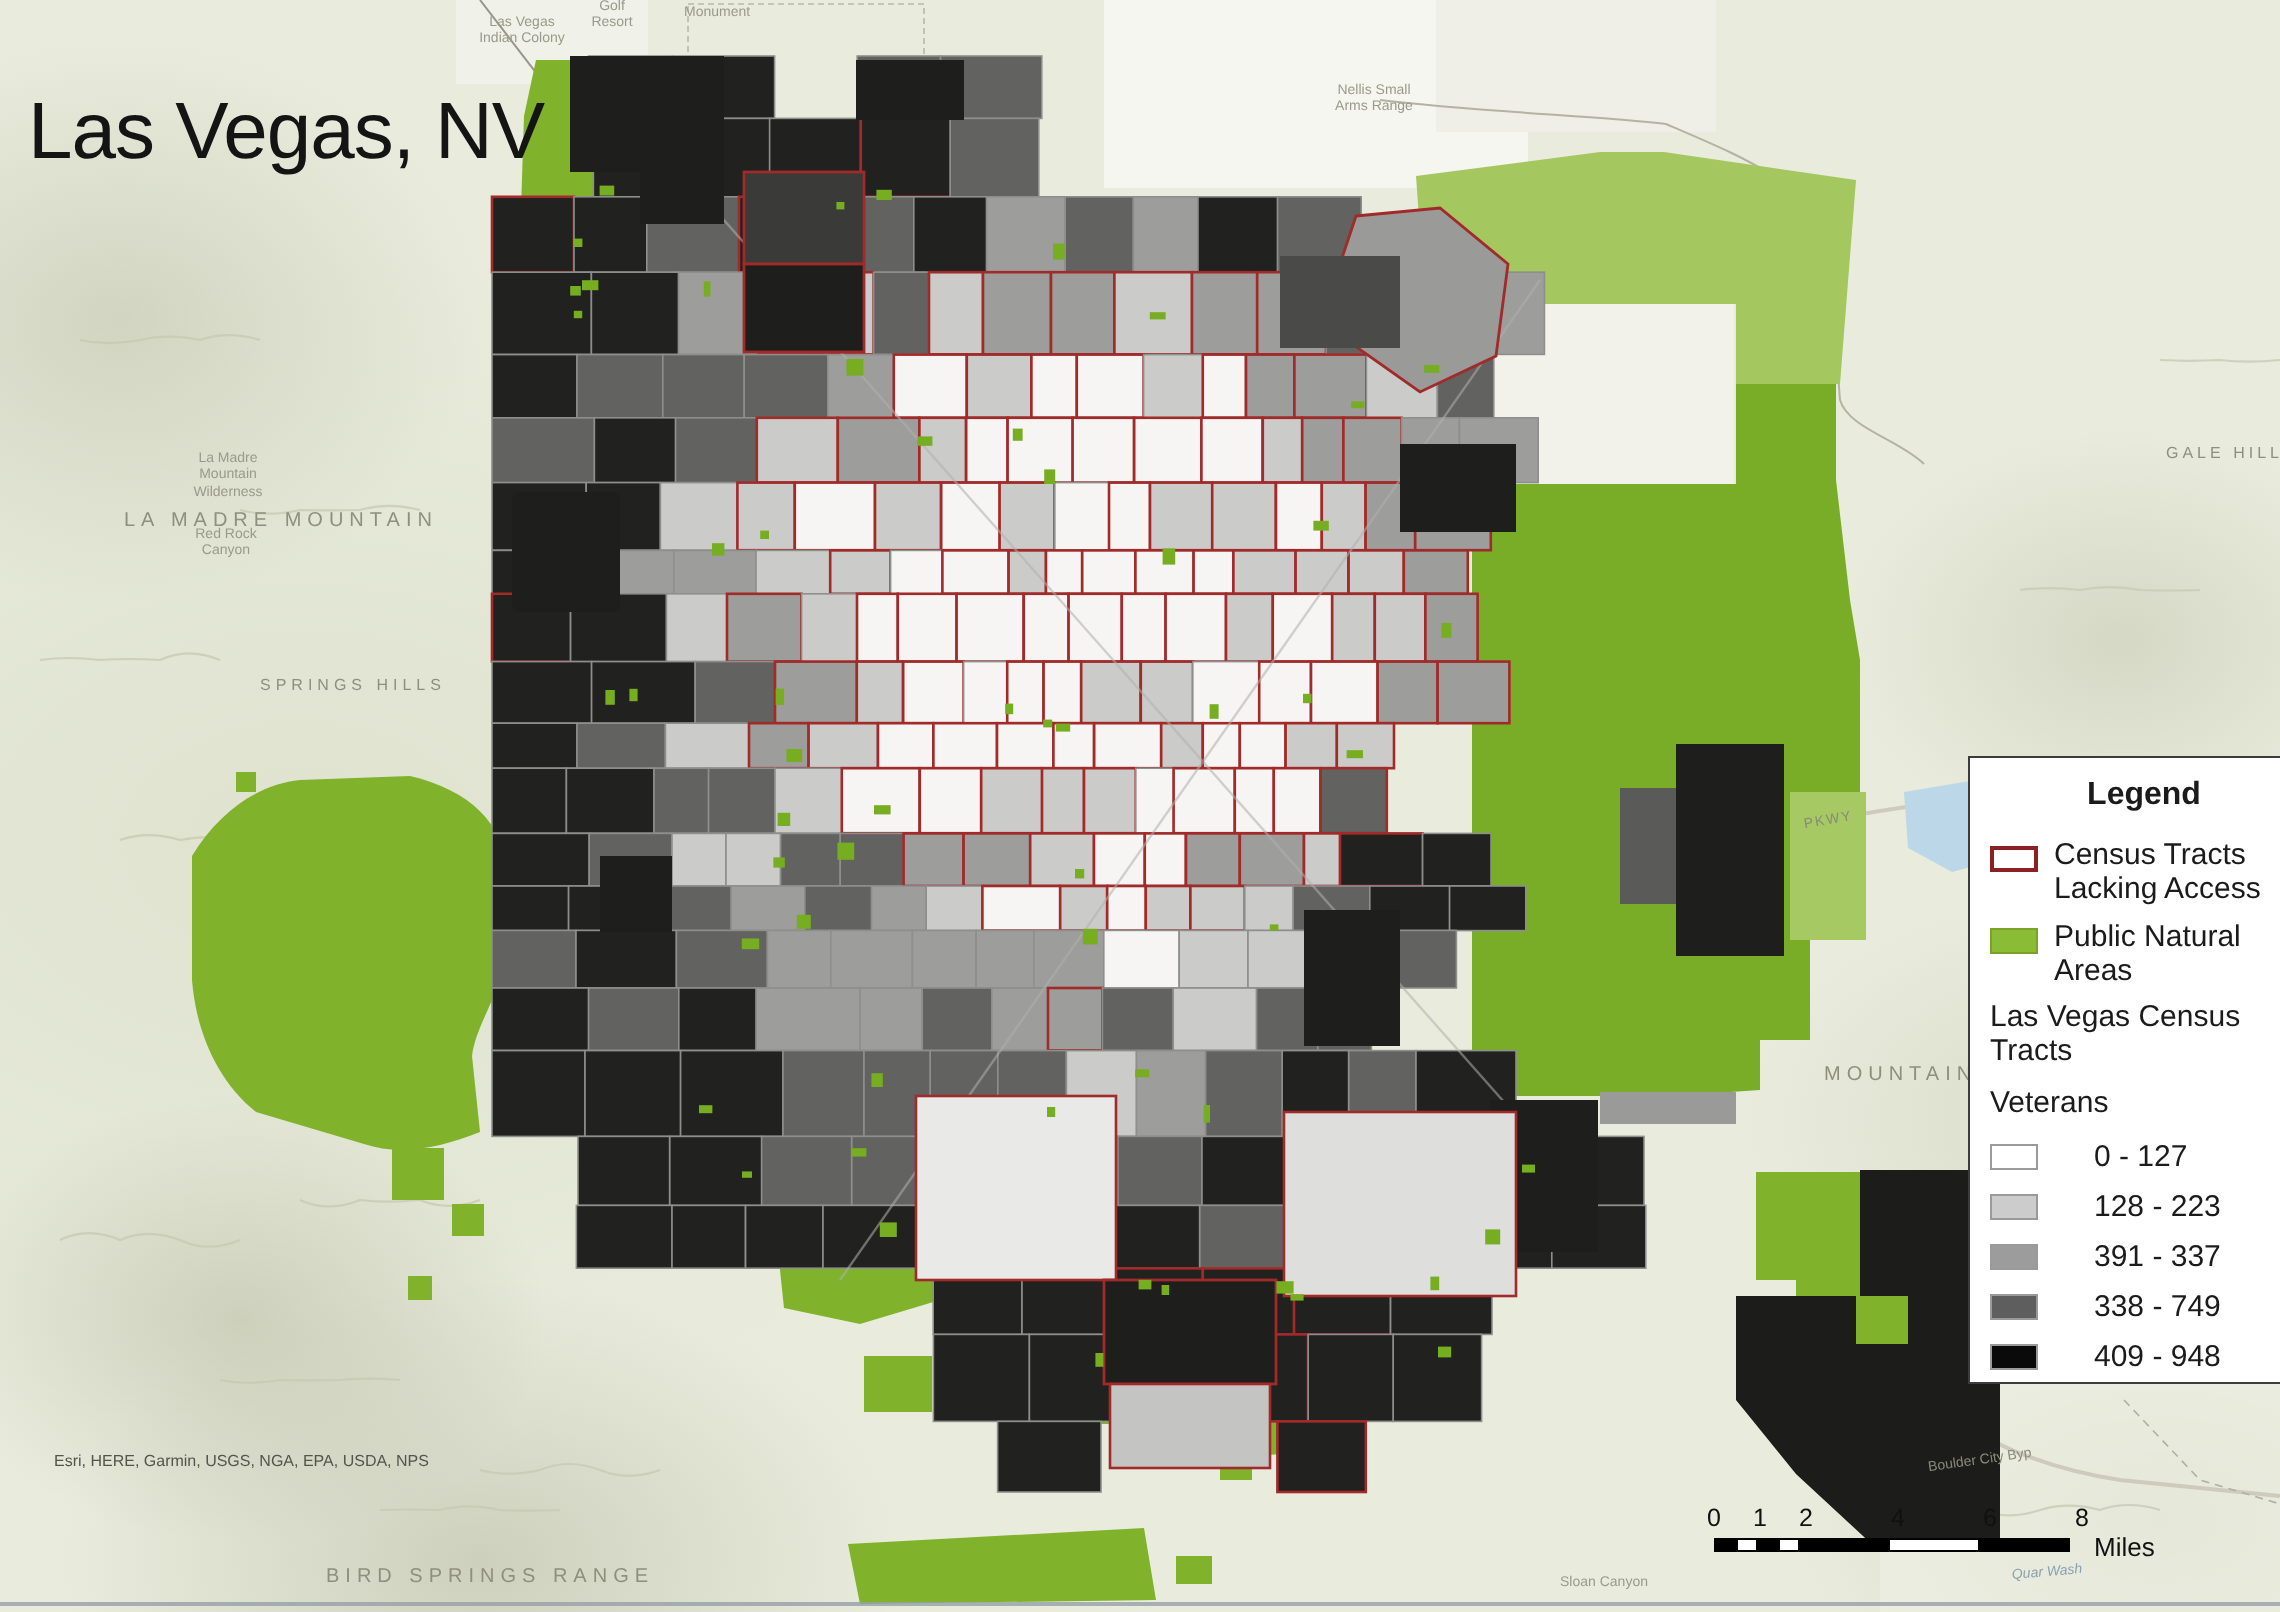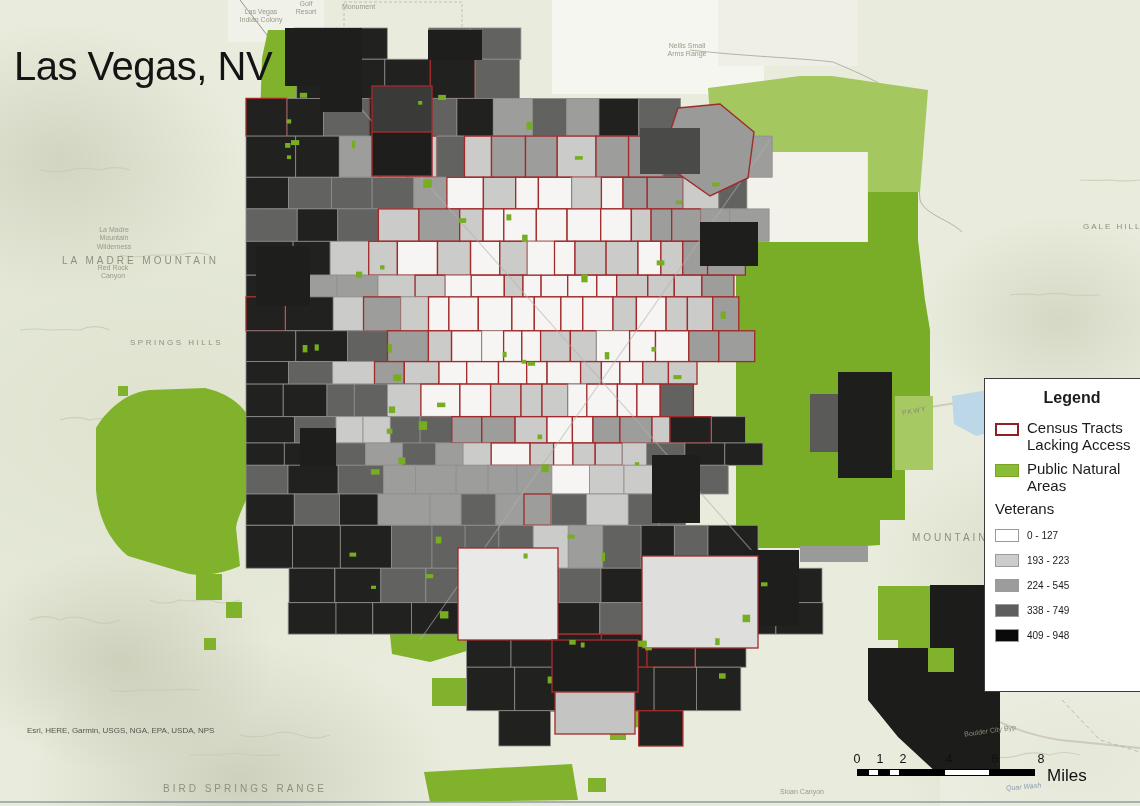--- a/index.html
+++ b/index.html
@@ -36,30 +36,30 @@
   .legend-title{font-weight:bold;font-size:16px;text-align:center;margin-bottom:12px;}
   .legend-item{display:flex;align-items:flex-start;margin-bottom:6px;}
   .legend-item .sw{flex:0 0 24px;height:13px;margin-top:4px;margin-right:8px;}
   .sw-outline{background:#fff;border:2px solid #8c2022;box-sizing:border-box;}
   .sw-green{border:1px solid #7ba32a;box-sizing:border-box;}
   .legend-item .lbl{font-size:15px;line-height:1.15;width:118px;}
   .legend-sub{font-size:15px;line-height:1.15;width:130px;margin:6px 0 8px 0;}
   .legend-field{font-size:15px;margin:2px 0 6px 0;}
   .legend-row{display:flex;align-items:center;height:25px;}
   .legend-row .sw{flex:0 0 24px;height:13px;margin-right:8px;border:1px solid #9a9a9a;box-sizing:border-box;}
-  .legend-row .lbl{font-size:10px;}
+  .legend-row .lbl{font-size:15px;margin-left:20px;}
 
   
   .scalebar{position:absolute;left:857px;top:752px;width:240px;height:30px;}
   .sb-ticks{position:relative;height:15px;}
   .sb-tick{position:absolute;transform:translateX(-50%);font-size:12.5px;color:#111;}
   .sb-bar{position:absolute;top:17px;left:0;height:7px;display:flex;}
   .sb-seg{height:100%;border:1px solid #000;box-sizing:border-box;}
   .sb-seg + .sb-seg{margin-left:-1px;}
-  .sb-unit{position:absolute;left:190px;top:14px;font-size:17px;color:#111;}
+  .sb-unit{position:absolute;left:190px;top:14px;font-size:13px;color:#111;}
 </style>
 </head>
 <body>
 
 <div id="app">
 
   <svg id="map-svg" width="1140" height="806" viewBox="0 0 1140 806">
 
     <g>
       <rect x="552" y="0" width="212" height="94" fill="#f6f6f0"></rect>
@@ -503,33 +503,34 @@
   <div class="legend">
     <div class="legend-title">Legend</div>
     <div class="legend-item">
       <span class="sw sw-outline"></span>
       <span class="lbl">Census Tracts Lacking Access</span>
     </div>
     <div class="legend-item">
       <span class="sw sw-green" id="green-swatch" style="background: rgb(138, 189, 53);"></span>
       <span class="lbl">Public Natural Areas</span>
     </div>
+    <div class="legend-sub">Las Vegas Census Tracts</div>
     <div class="legend-field">Veterans</div>
     <div>
         <div class="legend-row">
           <span class="sw" style="background: rgb(255, 255, 255);"></span>
           <span class="lbl">0 - 127</span>
         </div>
         <div class="legend-row">
           <span class="sw" style="background: rgb(204, 204, 204);"></span>
-          <span class="lbl">193 - 223</span>
+          <span class="lbl">128 - 223</span>
         </div>
         <div class="legend-row">
           <span class="sw" style="background: rgb(156, 156, 156);"></span>
-          <span class="lbl">224 - 545</span>
+          <span class="lbl">391 - 337</span>
         </div>
         <div class="legend-row">
           <span class="sw" style="background: rgb(94, 94, 94);"></span>
           <span class="lbl">338 - 749</span>
         </div>
         <div class="legend-row">
           <span class="sw" style="background: rgb(10, 10, 10);"></span>
           <span class="lbl">409 - 948</span>
         </div>
       </div>

